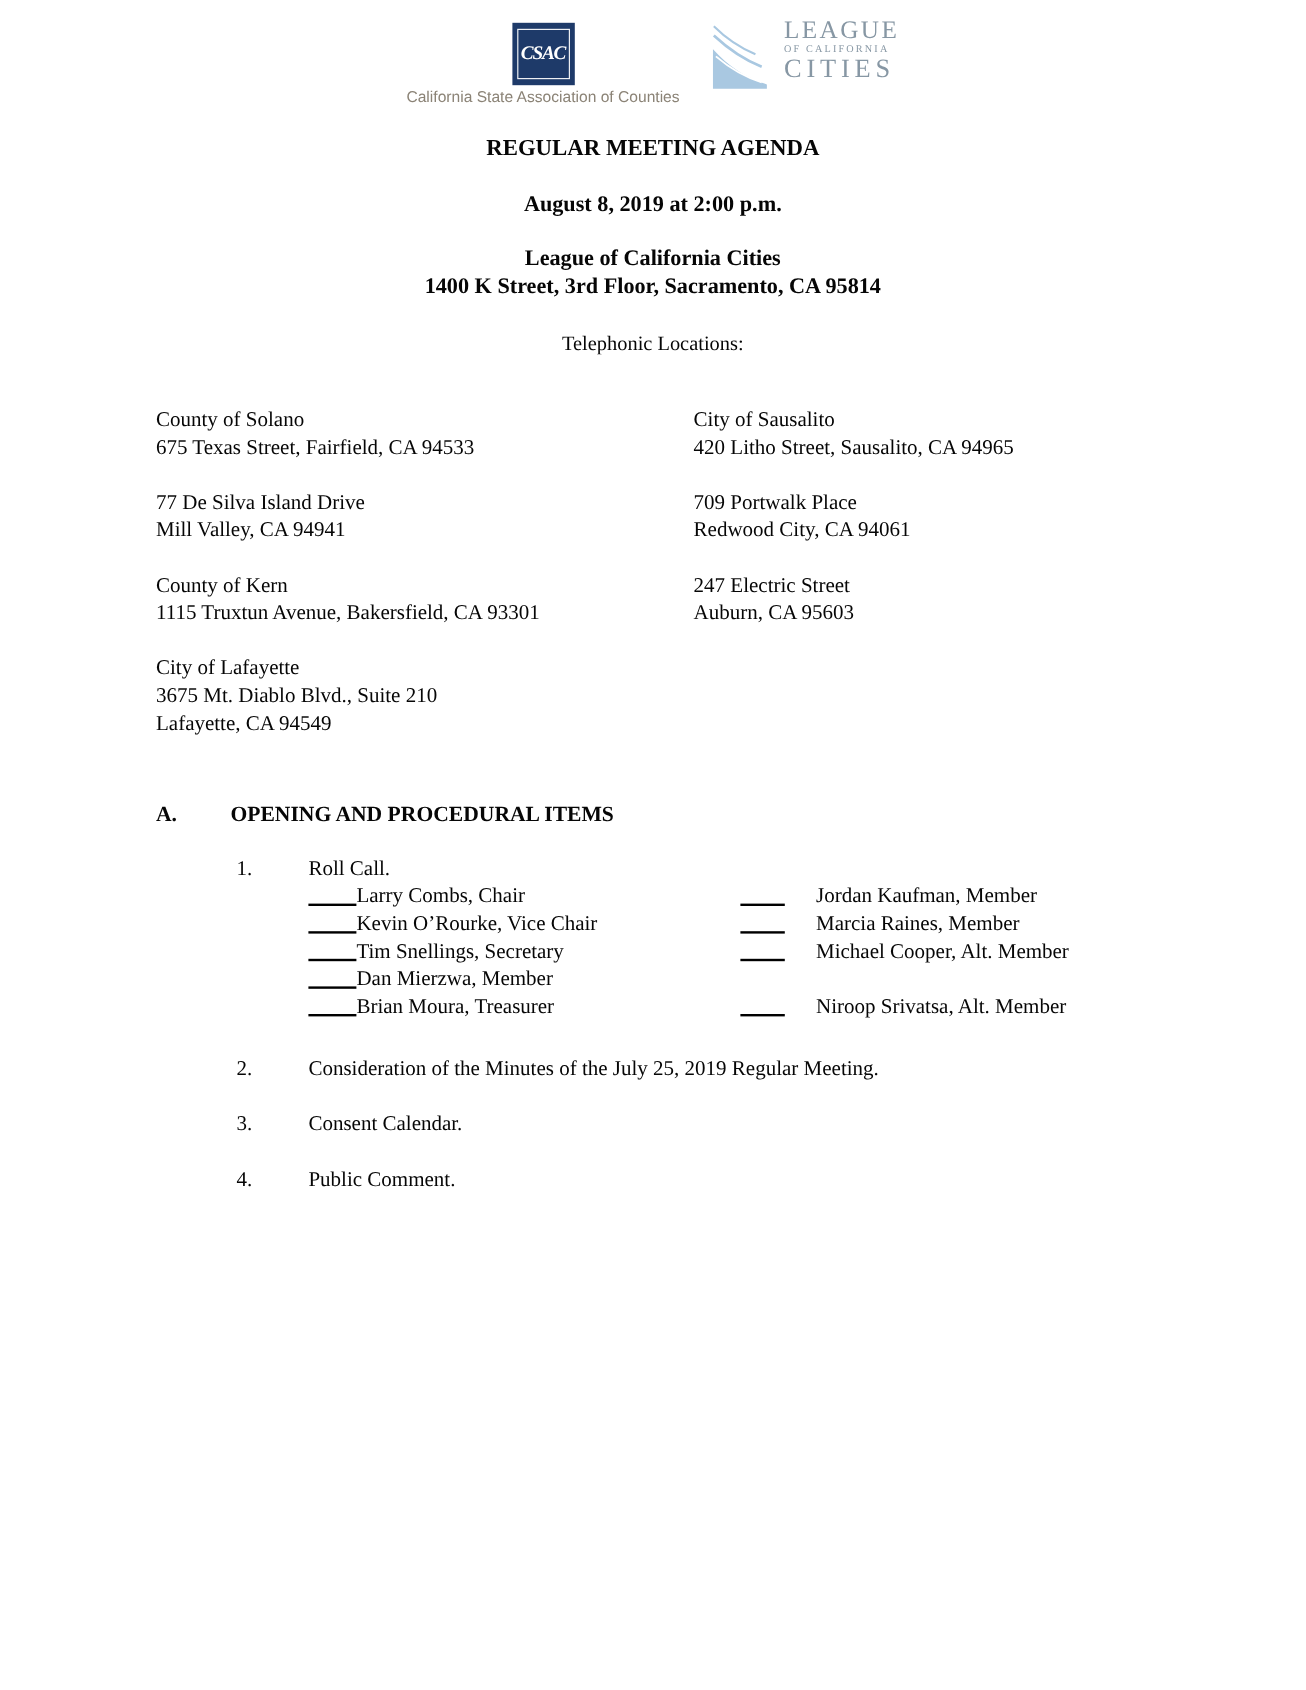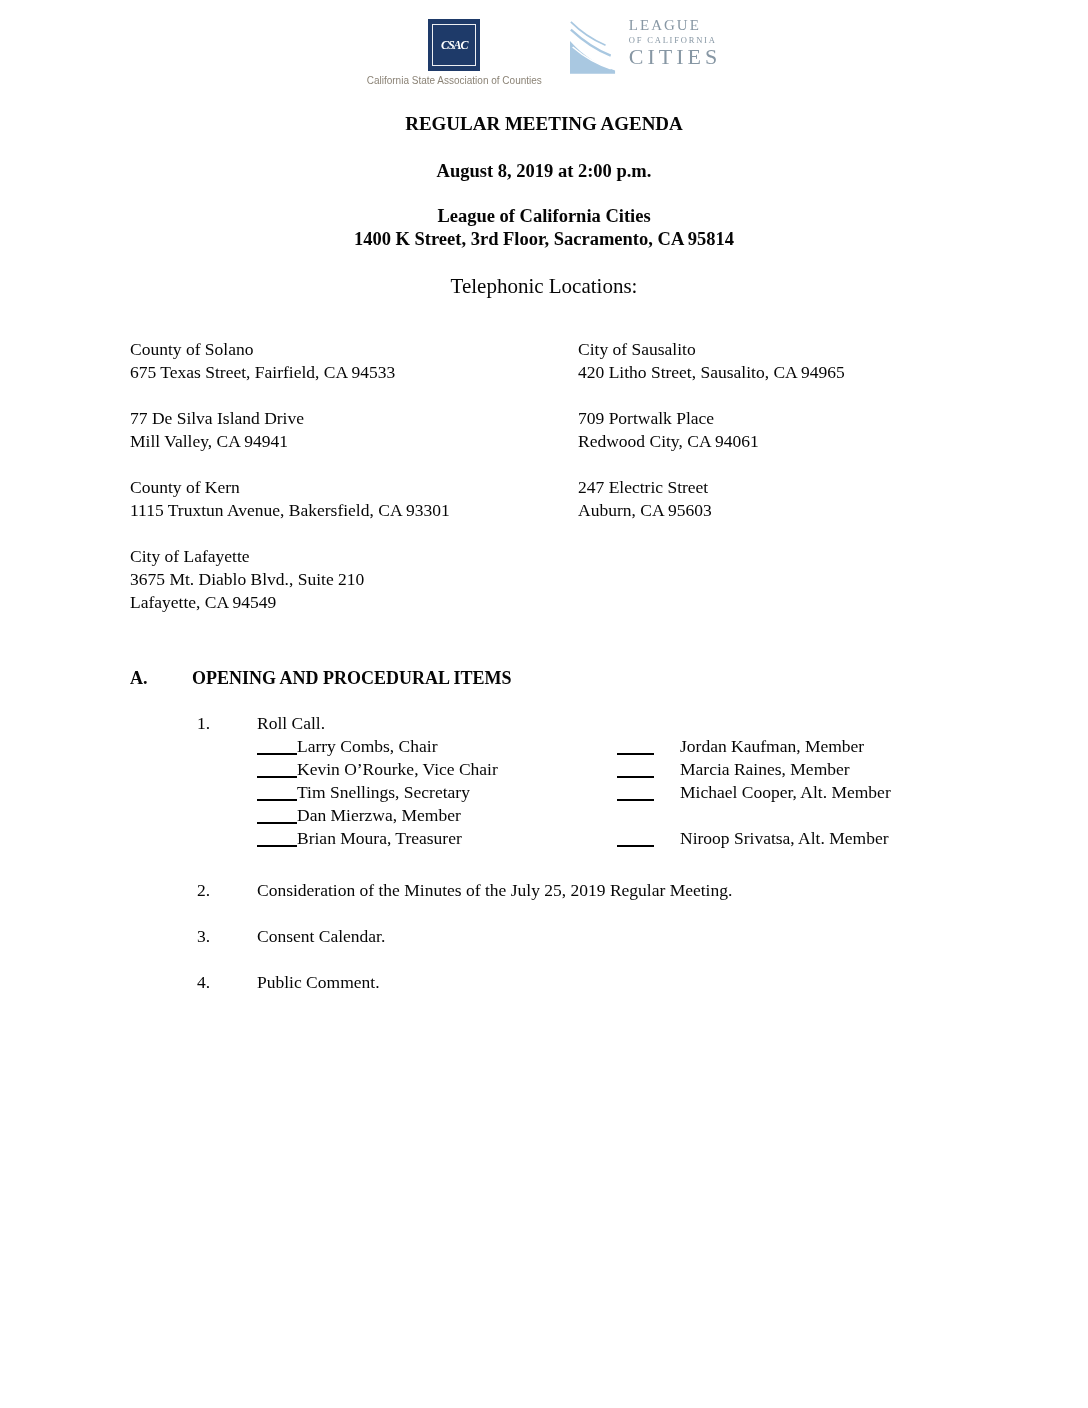--- a/index.html
+++ b/index.html
@@ -37,35 +37,35 @@
   
   .partner-row { display:flex; justify-content:center; align-items:flex-start; gap:28px; margin-top:10px; height:72px; }
   .csac { text-align:center; padding-top:9px; }
   .csac-box {
     width:52px; height:52px; background:#1e3a69; margin:0 auto; position:relative;
     display:flex; align-items:center; justify-content:center;
   }
   .csac-box::after { content:""; position:absolute; top:5px; bottom:5px; left:4px; right:4px; border:1px solid rgba(255,255,255,.92); }
   .csac-acronym {
     color:#ffffff; font-family:"Liberation Serif", serif; font-style:italic; font-weight:bold;
-    font-size:12px; letter-spacing:-1px; line-height:1;
-  }
-  .csac-caption { font-family:"Liberation Sans", sans-serif; font-size:10px; line-height:9px; color:#8b8376; margin-top:5px; }
+    font-size:16px; letter-spacing:-1px; line-height:1;
+  }
+  .csac-caption { font-family:"Liberation Sans", sans-serif; font-size:13px; line-height:9px; color:#8b8376; margin-top:5px; }
   .league { display:flex; align-items:flex-start; padding-top:5px; }
   .league-text { font-family:"Liberation Serif", serif; color:#8797a4; margin-left:7px; text-align:left; }
-  .league-l1 { font-size:15px; line-height:20px; letter-spacing:2px; }
+  .league-l1 { font-size:21px; line-height:20px; letter-spacing:2px; }
   .league-l2 { font-size:8.5px; line-height:11px; letter-spacing:1.8px; }
   .league-l3 { font-size:22px; line-height:22px; letter-spacing:4px; }
 
   
   .title-block { text-align:center; }
   .doc-title  { margin-top:31px; font-size:19px;  font-weight:bold; line-height:22px; }
   .doc-dt     { margin-top:25px; font-size:18.5px; font-weight:bold; line-height:22px; }
   .doc-venue  { margin-top:23px; font-size:18.5px; font-weight:bold; line-height:23px; }
-  .doc-tel    { margin-top:24px; font-size:21px; line-height:23px; }
+  .doc-tel    { margin-top:24px; font-size:17px; line-height:23px; }
 
   
   .locations { display:grid; grid-template-columns:448px auto; padding-left:130px; margin-top:40px; }
   .loc-block div { line-height:23px; }
   .loc-block + .loc-block { margin-top:23px; }
 
   
   .section-head { display:flex; padding-left:130px; margin-top:53px; font-weight:bold; font-size:18px; line-height:23px; }
   .section-letter { width:62px; flex:0 0 auto; }
   .item-row { display:flex; padding-left:197px; line-height:23px; }

